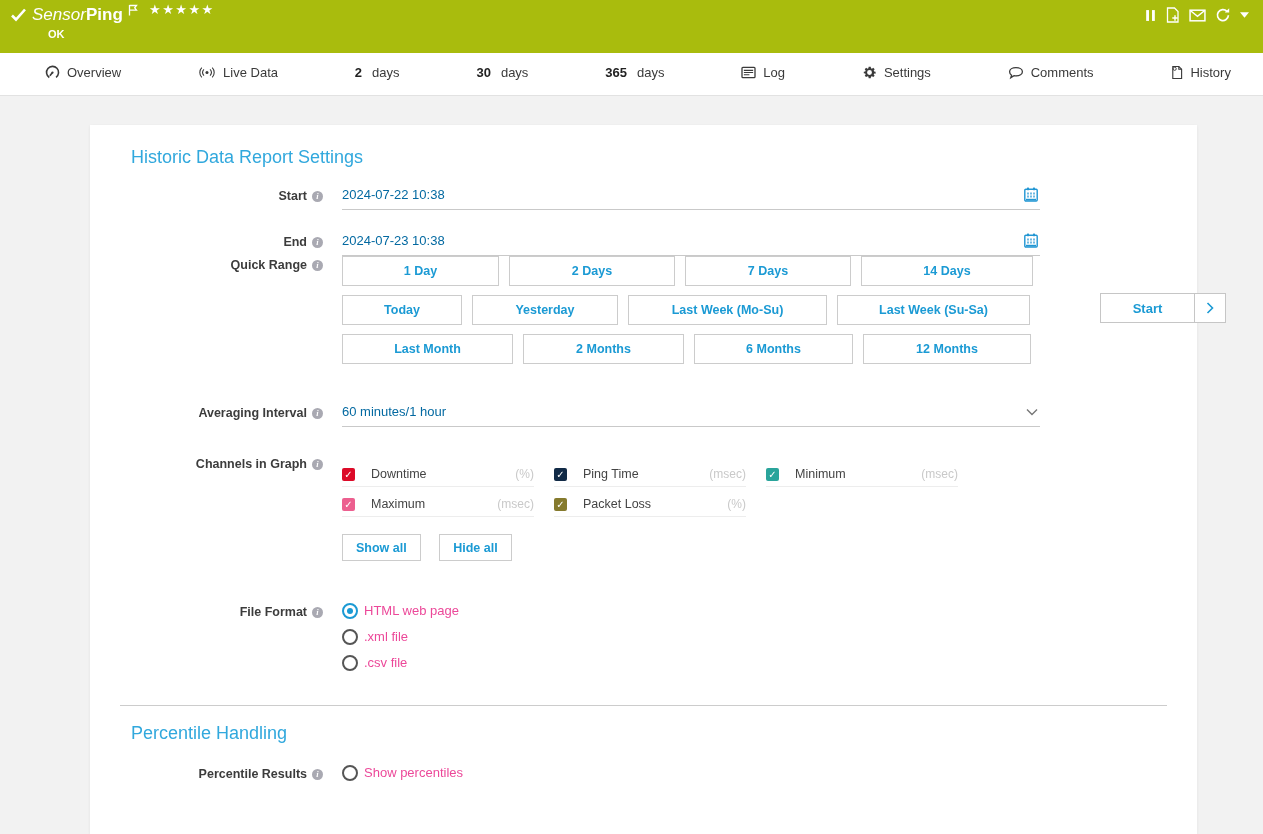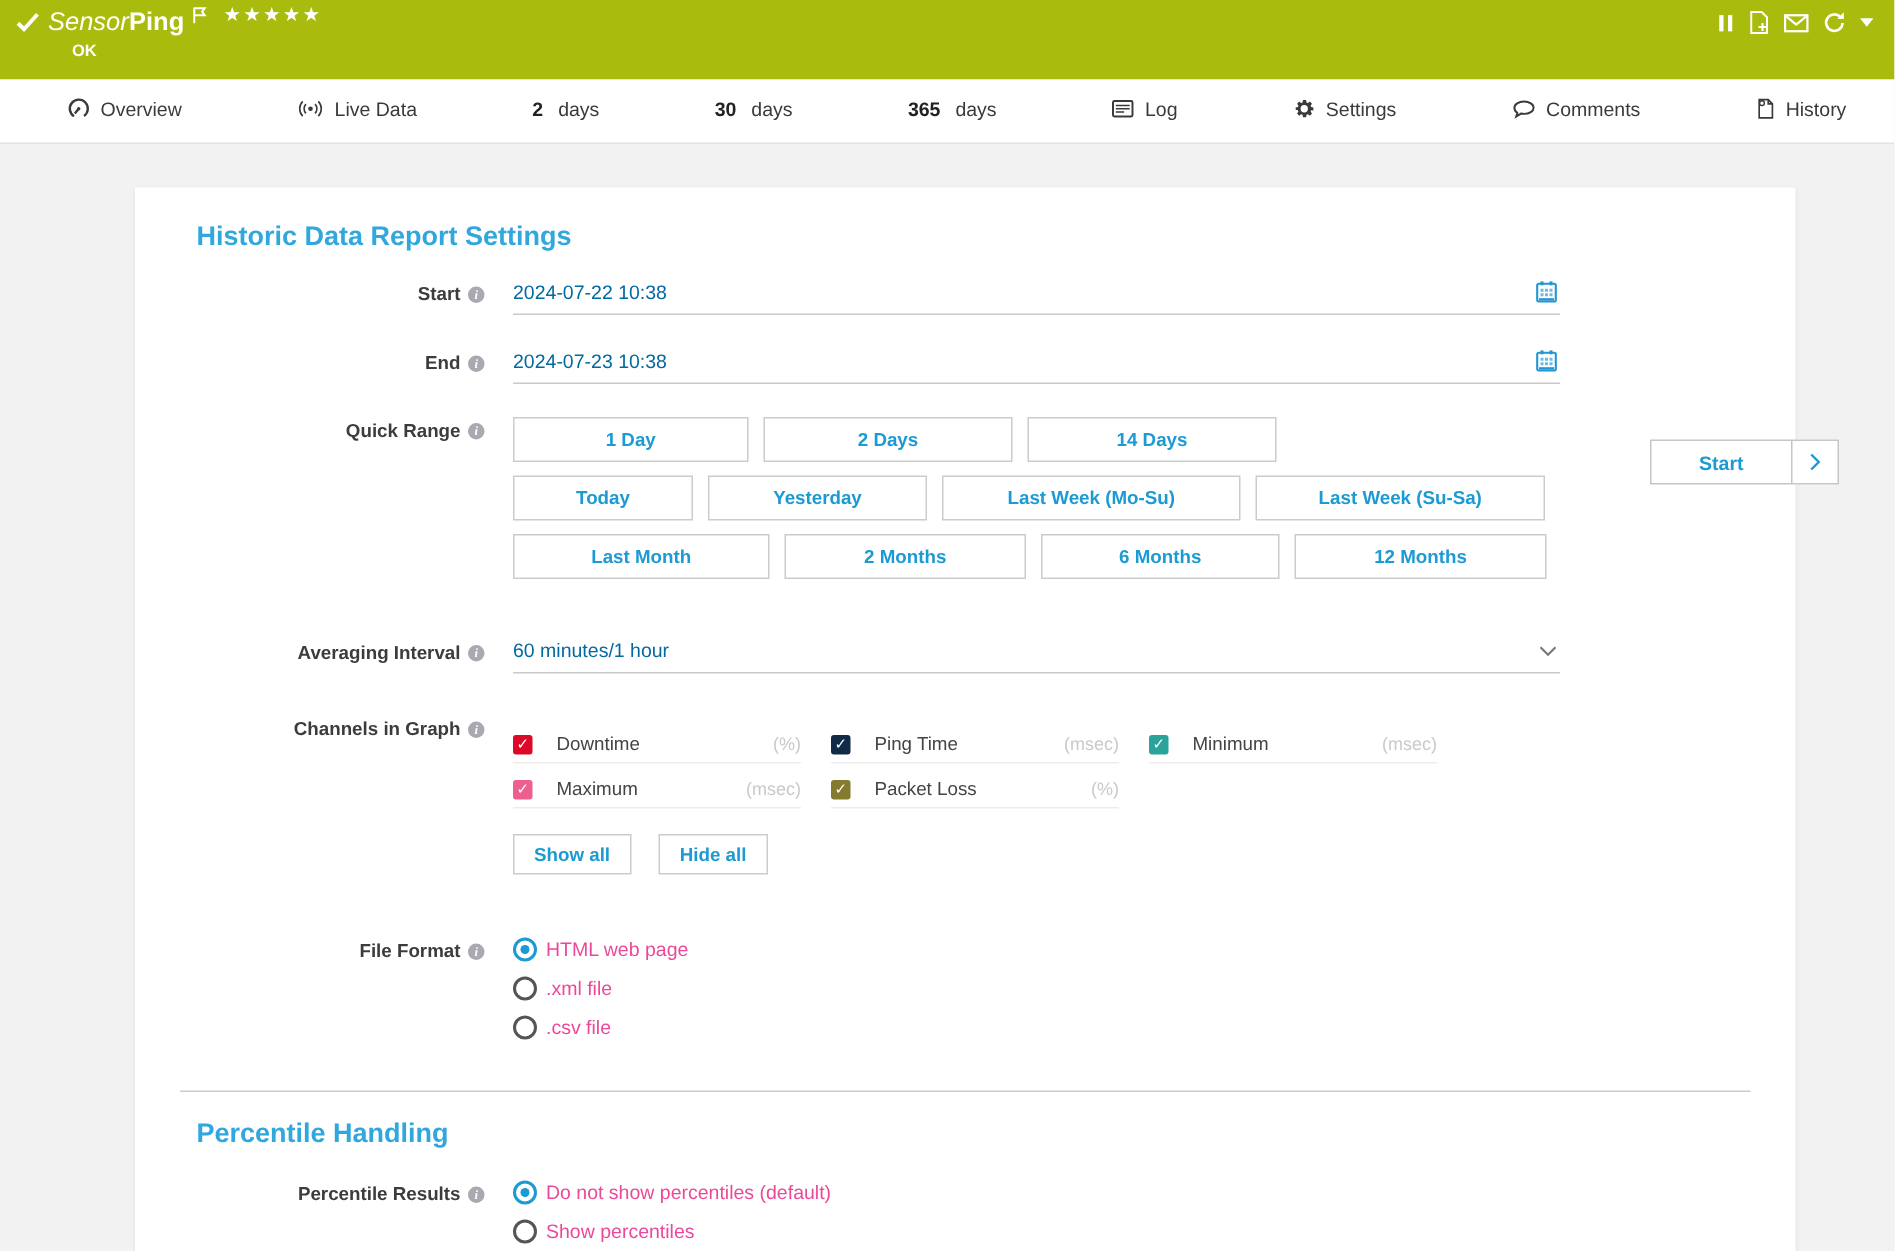--- a/index.html
+++ b/index.html
@@ -32,21 +32,21 @@
     color:#3a3a3a; cursor:pointer; border-bottom:3px solid transparent; white-space:nowrap;
   }
   .tab svg { flex:none; }
   .tab.active { color:#1b9ad4; font-weight:700; border-bottom-color:#1b9ad4; }
   .day-prefix { font-weight:700; color:#222; margin-right:3px; }
   
   .card {
     position:absolute; left:90px; top:125px; width:1107px; height:709px;
     background:#fff; box-shadow:0 1px 3px rgba(0,0,0,.07);
   }
-  .section-title { color:#31a8dd; font-size:18px; font-weight:700; margin-left:41px; }
+  .section-title { color:#31a8dd; font-size:18px; font-weight:400; margin-left:41px; }
   .title-report { padding-top:22px; }
   .frow { display:flex; align-items:flex-start; }
   .flabel {
     width:233px; flex:none; display:flex; justify-content:flex-end; align-items:center;
     gap:5px; font-size:12.5px; font-weight:700; color:#3c3c3c; padding-top:2px;
   }
   .fcontrol { margin-left:19px; width:698px; }
   .info-icon {
     width:11px; height:11px; border-radius:50%; background:#a9a9b2; color:#fff;
     font-size:8.5px; line-height:11px; text-align:center; font-style:italic;
@@ -101,21 +101,21 @@
   .divider { margin:24px 30px 0 30px; border-top:1px solid #ccc; }
   
   .start-btn {
     position:absolute; left:1100px; top:293px; height:30px; display:flex;
     background:#fff; border:1px solid #c6c6c6; z-index:5; cursor:pointer;
   }
   .start-main { width:93px; display:flex; align-items:center; justify-content:center; color:#1b9ad4; font-weight:700; font-size:13px; }
   .start-chev { width:31px; border-left:1px solid #c6c6c6; display:flex; align-items:center; justify-content:center; }
   .mt-start { margin-top:19px; }
   .mt-end { margin-top:23px; }
-  .mt-qr { margin-top:22px; }
+  .mt-qr { }
   .mt-avg { margin-top:31px; }
   .mt-ch { margin-top:28px; }
   .mt-ff { margin-top:42px; }
   .mt-pc { margin-top:17px; }
   .mt-pr { margin-top:21px; }
   .showhide { margin-top:17px; }
 </style>
 </head>
 <body>
 
@@ -283,20 +283,21 @@
 
   <div class="frow mt-qr">
     <div class="flabel">
       <span>Quick Range</span>
       <span class="info-icon">i</span>
     </div>
     <div class="fcontrol">
       <div class="qr-row qr-row1">
         <button class="qr-btn">1 Day</button>
         <button class="qr-btn">2 Days</button>
+        <button class="qr-btn">7 Days</button>
         <button class="qr-btn">14 Days</button>
       </div>
       <div class="qr-row qr-row2">
         <button class="qr-btn">Today</button>
         <button class="qr-btn">Yesterday</button>
         <button class="qr-btn">Last Week (Mo-Su)</button>
         <button class="qr-btn">Last Week (Su-Sa)</button>
       </div>
       <div class="qr-row qr-row3">
         <button class="qr-btn">Last Month</button>
@@ -387,24 +388,20 @@
 
   <div class="section-title mt-pc">Percentile Handling</div>
 
   <div class="frow mt-pr">
     <div class="flabel">
       <span>Percentile Results</span>
       <span class="info-icon">i</span>
     </div>
     <div class="fcontrol">
       <div class="radio-row">
-        <span class="radio selected"></span>
-        <span>Do not show percentiles (default)</span>
-      </div>
-      <div class="radio-row">
         <span class="radio"></span>
         <span>Show percentiles</span>
       </div>
     </div>
   </div>
 
 </div>
 
 <div class="start-btn">
   <span class="start-main">Start</span>

